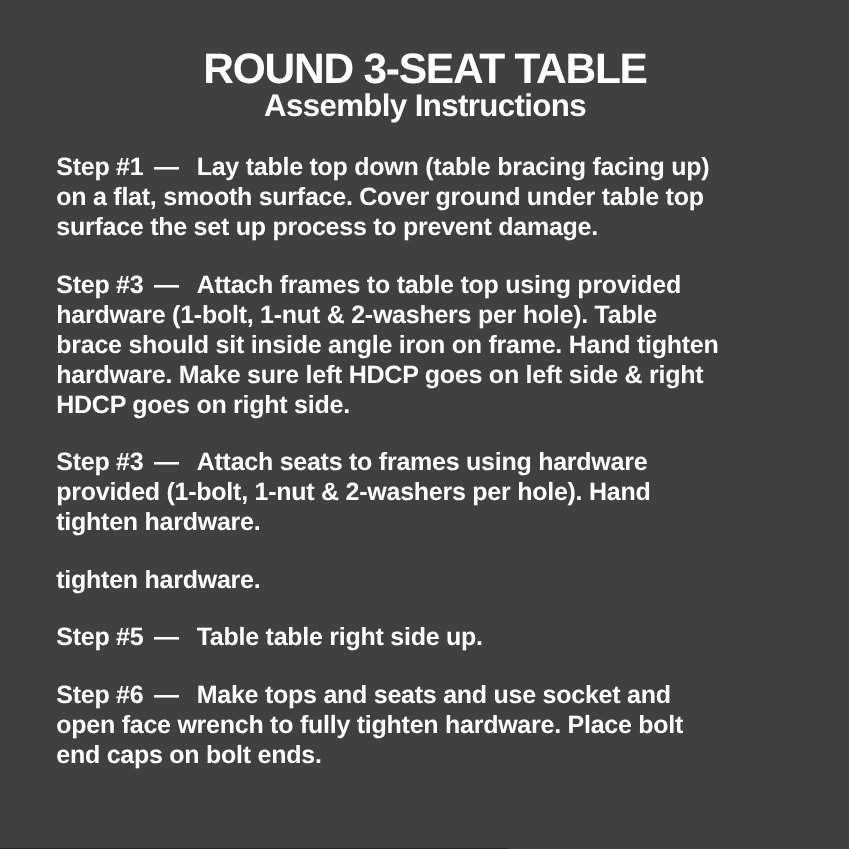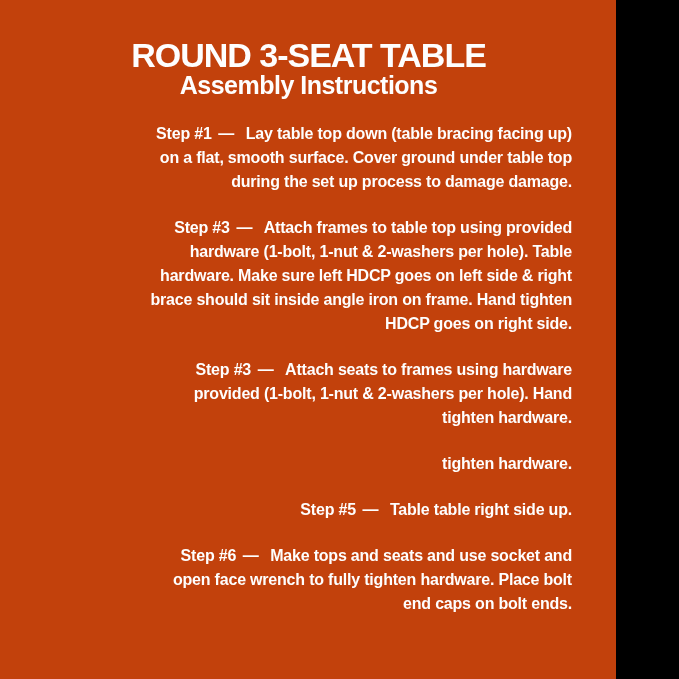--- a/index.html
+++ b/index.html
@@ -2,23 +2,23 @@
 <html><head>
 <meta charset="utf-8">
 <style>
   html, body {
     margin: 0;
     padding: 0;
     background: #000000;
   }
   .poster {
     position: relative;
-    width: 616px;
+    width: 679px;
     height: 679px;
-    background: #c2410c;
+    background: #404040;
     color: #fefefe;
     font-family: "Liberation Sans", "DejaVu Sans", sans-serif;
     font-weight: 700;
     box-sizing: border-box;
     padding: 38px 44px 0 45px;
     overflow: hidden;
   }
   header { text-align: center; }
   h1.title {
     margin: 0;
@@ -30,24 +30,23 @@
   h2.subtitle {
     margin: 0 0 0 0;
     font-size: 25px;
     line-height: 26px;
     letter-spacing: -0.5px;
     font-weight: 800;
   }
   main.steps { margin-top: 24px; }
   p.step {
     margin: 0 0 22px 0;
-    font-size: 16px;
+    font-size: 20px;
     line-height: 24px;
     letter-spacing: -0.2px;
-    text-align: right;
   }
   .line {
     display: block;
     white-space: nowrap;
   }
   .dash {
     display: inline-block;
     margin: 0 0.72em 0 0.42em;
   }
 </style>
@@ -58,28 +57,28 @@
   <header>
     <h1 class="title">ROUND 3-SEAT TABLE</h1>
     <h2 class="subtitle">Assembly Instructions</h2>
   </header>
 
   <main class="steps">
 
     <p class="step">
       <span class="line"><span class="label">Step #1</span><span class="dash">—</span><span>Lay table top down (table bracing facing up)</span></span>
       <span class="line">on a flat, smooth surface. Cover ground under table top</span>
-      <span class="line">during the set up process to damage damage.</span>
+      <span class="line">surface the set up process to prevent damage.</span>
     </p>
 
     <p class="step">
       <span class="line"><span class="label">Step #3</span><span class="dash">—</span><span>Attach frames to table top using provided</span></span>
       <span class="line">hardware (1-bolt, 1-nut &amp; 2-washers per hole). Table</span>
+      <span class="line">brace should sit inside angle iron on frame. Hand tighten</span>
       <span class="line">hardware. Make sure left HDCP goes on left side &amp; right</span>
-      <span class="line">brace should sit inside angle iron on frame. Hand tighten</span>
       <span class="line">HDCP goes on right side.</span>
     </p>
 
     <p class="step">
       <span class="line"><span class="label">Step #3</span><span class="dash">—</span><span>Attach seats to frames using hardware</span></span>
       <span class="line">provided (1-bolt, 1-nut &amp; 2-washers per hole). Hand</span>
       <span class="line">tighten hardware.</span>
     </p>
 
     <p class="step">

